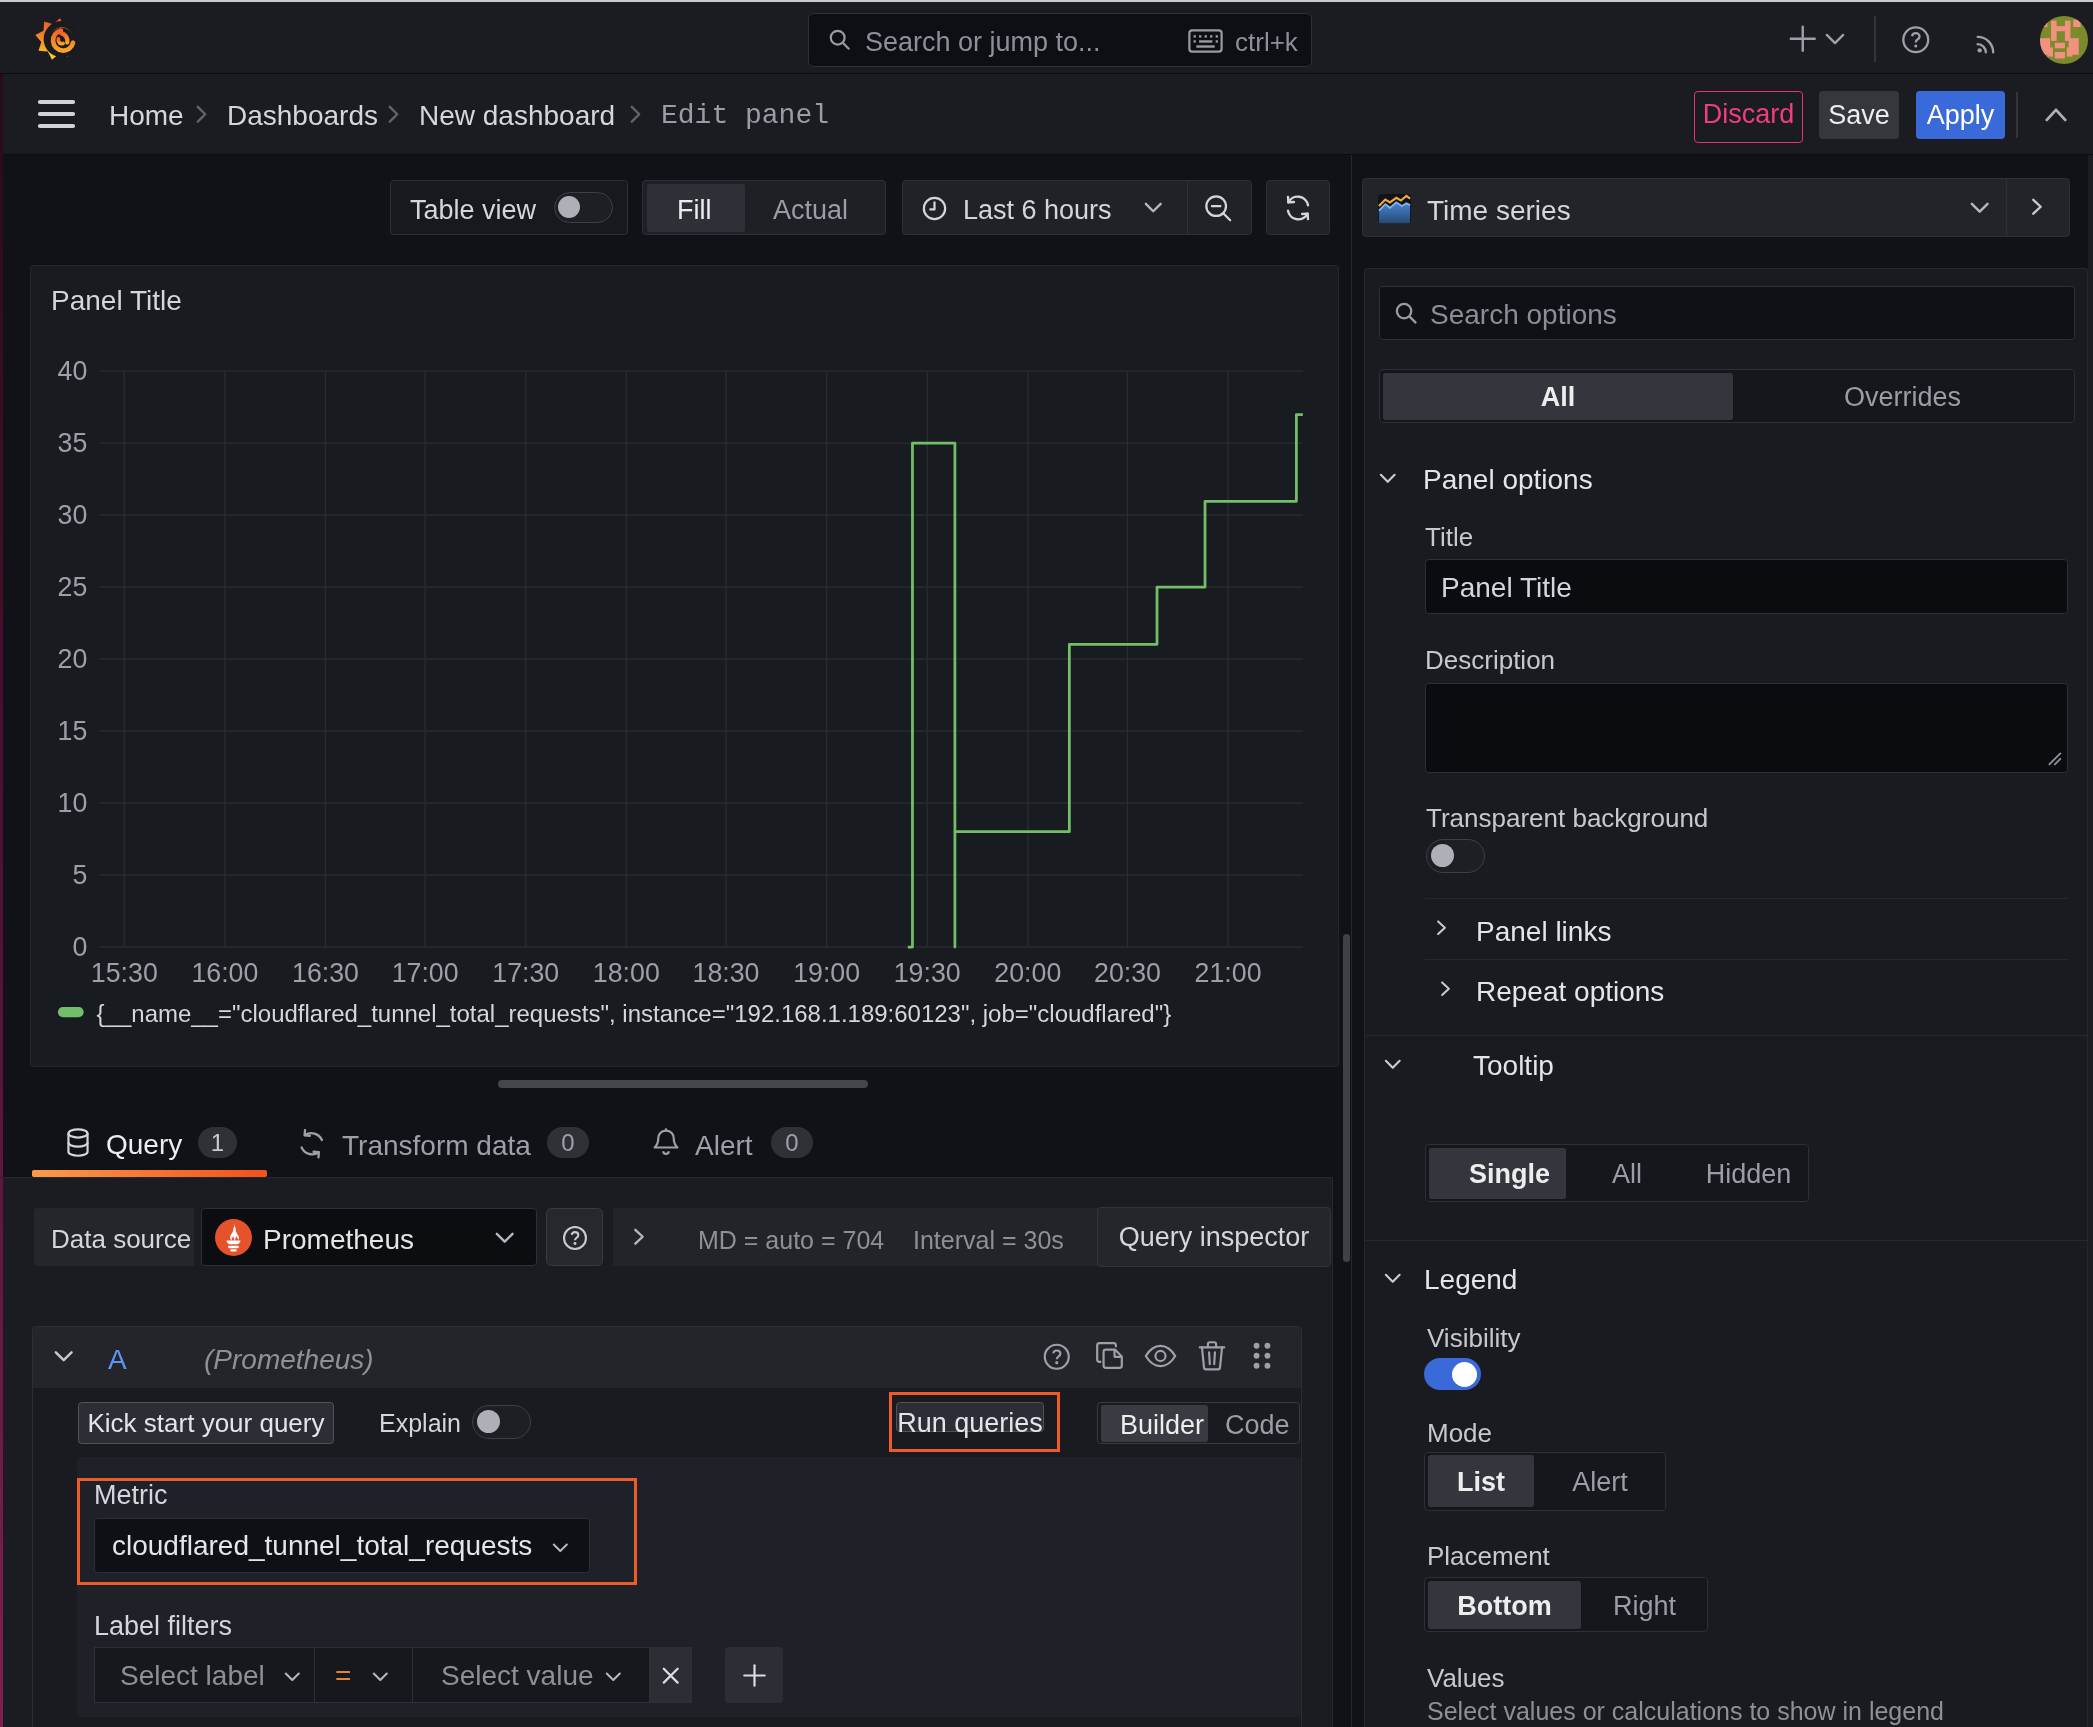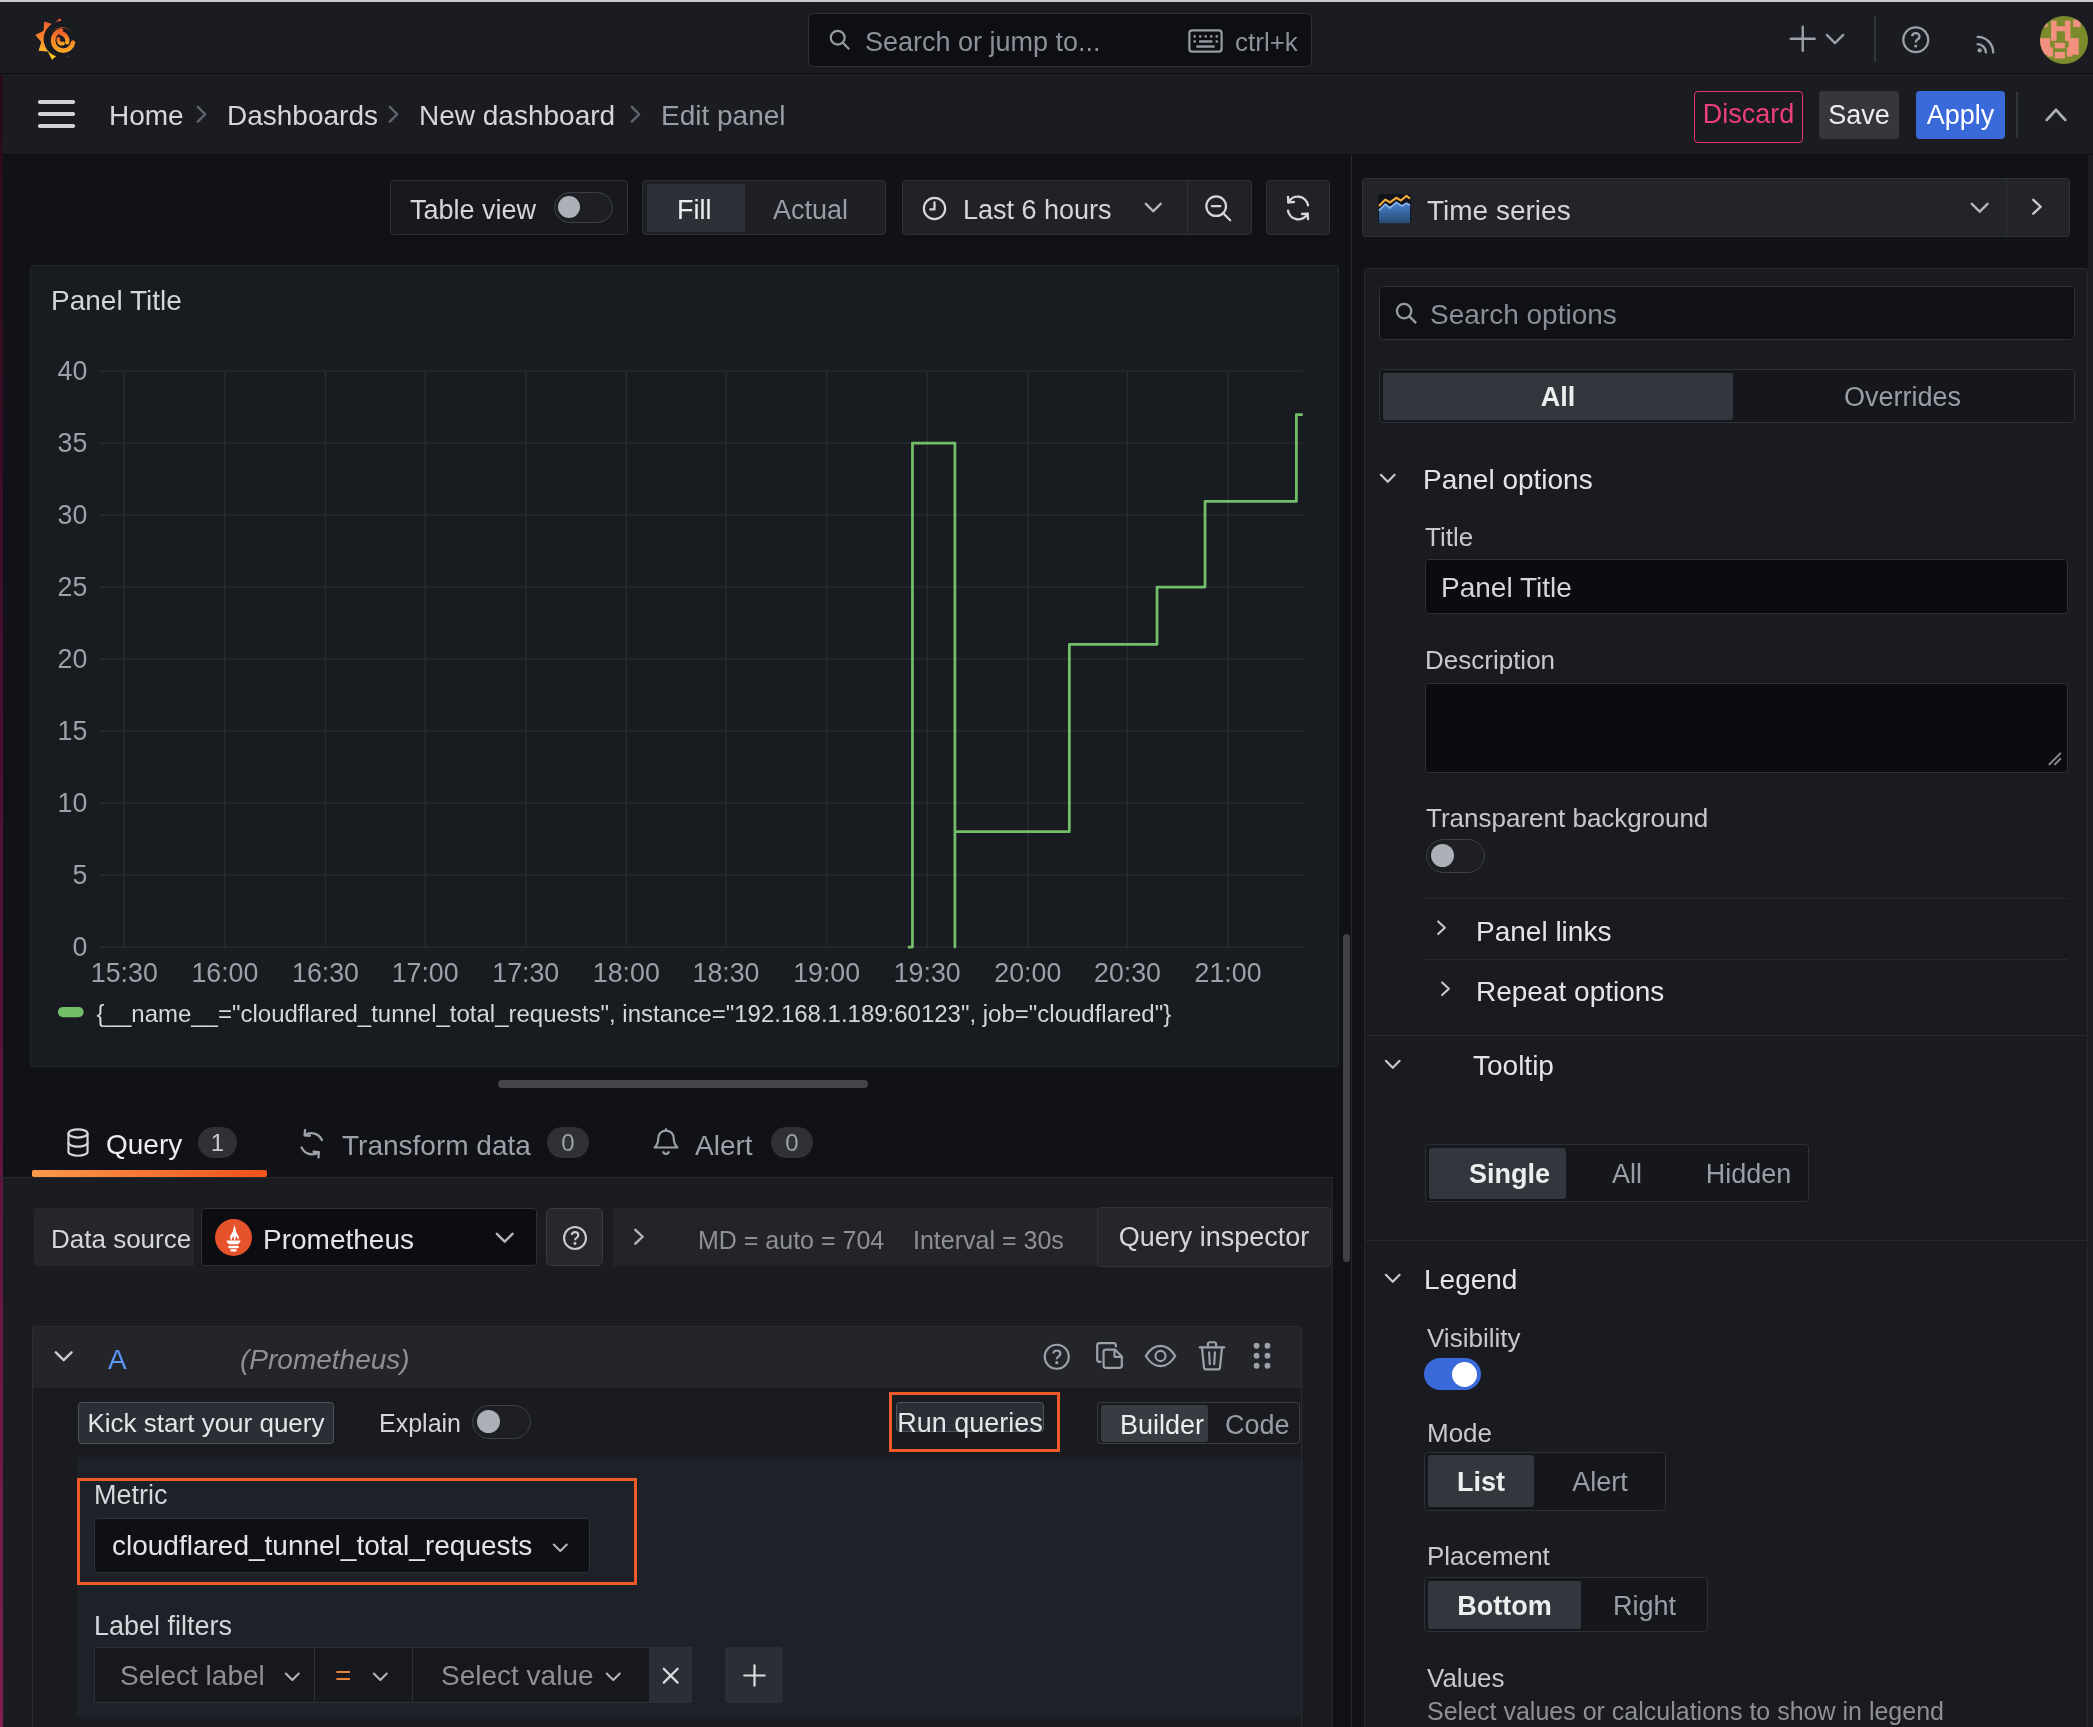--- a/index.html
+++ b/index.html
@@ -117,21 +117,21 @@
       <polyline points="3,2 11,10 3,18"></polyline>
     </svg>
   <div class="abs txt" style="left:227px;top:100px;font-size:28px;color:#d5d6dc;">Dashboards</div>
   <svg class="abs" style="left:387px;top:105px;" width="13" height="18.5" viewBox="0 0 14 20" fill="none" stroke="#61646c" stroke-width="2.6" stroke-linecap="round" stroke-linejoin="round">
       <polyline points="3,2 11,10 3,18"></polyline>
     </svg>
   <div class="abs txt" style="left:419px;top:100px;font-size:28px;color:#d5d6dc;">New dashboard</div>
   <svg class="abs" style="left:629px;top:105px;" width="13" height="18.5" viewBox="0 0 14 20" fill="none" stroke="#61646c" stroke-width="2.6" stroke-linecap="round" stroke-linejoin="round">
       <polyline points="3,2 11,10 3,18"></polyline>
     </svg>
-  <div class="abs txt" style="left:661px;top:100px;font-size:28px;color:#9a9da5;">Edit panel</div>
+  <div class="abs txt" style="left:661px;top:100px;font-size:28px;color:#9a9da5;font-family:Liberation Mono, monospace;">Edit panel</div>
 
   <div class="abs txt" style="left:1694px;top:91px;width:109px;height:52px;border:1.8px solid #e8346f;border-radius:3.7px;color:#ef3f78;font-size:27px;line-height:44px;text-align:center;">Discard</div>
   <div class="abs txt" style="left:1819px;top:91px;width:80px;height:48px;background:#35373d;border-radius:3.7px;color:#eceded;font-size:27px;line-height:48px;text-align:center;">Save</div>
   <div class="abs txt" style="left:1916px;top:91px;width:89px;height:48px;background:#3a6ad9;border-radius:3.7px;color:#ffffff;font-size:27px;line-height:48px;text-align:center;">Apply</div>
   <div class="abs" style="left:2016px;top:92px;width:1.8px;height:46px;background:#33353c;"></div>
   <svg class="abs" style="left:2045px;top:107px;" width="22" height="14.8" viewBox="0 0 24 16" fill="none" stroke="#aeb1b7" stroke-width="3" stroke-linecap="round" stroke-linejoin="round">
       <polyline points="2,14 12,3 22,14"></polyline>
     </svg>
 
   <div class="abs" style="left:390px;top:180px;width:238px;height:55px;background:#17191e;border:0.9px solid #2e3038;border-radius:3.7px;"></div>
@@ -279,21 +279,21 @@
   <div class="abs txt" style="left:698px;top:1226px;font-size:25px;color:#8e9096;">MD = auto = 704</div>
   <div class="abs txt" style="left:913px;top:1226px;font-size:25px;color:#8e9096;">Interval = 30s</div>
   <div class="abs txt" style="left:1097px;top:1207px;width:234px;height:60px;background:#24262c;border:0.9px solid #32343a;border-radius:3.7px;font-size:27px;color:#d5d6dc;text-align:center;line-height:58px;">Query inspector</div>
 
   <div class="abs" style="left:32px;top:1326px;width:1270px;height:401px;background:#191b20;border:0.9px solid #2b2d34;border-radius:3.7px 3.7px 0 0;border-bottom:none;"></div>
   <div class="abs" style="left:33px;top:1327px;width:1268px;height:61px;background:#23252b;border-radius:3.7px 3.7px 0 0;"></div>
   <svg class="abs" style="left:54px;top:1350px;" width="19.4" height="13" viewBox="0 0 21 14" fill="none" stroke="#c9cad1" stroke-width="2.6" stroke-linecap="round" stroke-linejoin="round">
       <polyline points="2,2.5 10.5,11 19,2.5"></polyline>
     </svg>
   <div class="abs txt" style="left:108px;top:1344px;font-size:28px;font-weight:500;color:#5b96f7;">A</div>
-  <div class="abs txt" style="left:204px;top:1344px;font-size:28px;font-style:italic;color:#8e9096;margin-left:36px;">(Prometheus)</div>
+  <div class="abs txt" style="left:204px;top:1344px;font-size:28px;font-style:italic;color:#8e9096;">(Prometheus)</div>
   <svg class="abs" style="left:1042px;top:1342px;" width="29.5" height="29.5" viewBox="0 0 32 32" fill="none">
     <circle cx="16" cy="16" r="13" stroke="#9da0a8" stroke-width="2.4"></circle>
     <path d="M12.2 12.4c.3-1.9 1.7-3.2 3.8-3.2 2.2 0 3.9 1.4 3.9 3.4 0 1.5-.9 2.4-2.1 3.2-1.2.8-1.7 1.4-1.7 2.6v.4" stroke="#9da0a8" stroke-width="2.4" fill="none"></path>
     <circle cx="16" cy="22.4" r="1.7" fill="#9da0a8"></circle>
   </svg>
   <svg class="abs" style="left:1094px;top:1340px;" width="31" height="31" viewBox="0 0 34 34" fill="none" stroke="#9da0a8" stroke-width="2.4" stroke-linejoin="round">
     <path d="M8 24 H6 A2.5 2.5 0 0 1 3.5 21.5 V6 A2.5 2.5 0 0 1 6 3.5 H21.5 A2.5 2.5 0 0 1 24 6 V8"></path>
     <path d="M10.5 13 a2.5 2.5 0 0 1 2.5 -2.5 h10 l7.5 7.5 v10 a2.5 2.5 0 0 1 -2.5 2.5 h-15 a2.5 2.5 0 0 1 -2.5 -2.5 z"></path>
     <path d="M22.5 11 v7.5 h7.5"></path>
   </svg>

